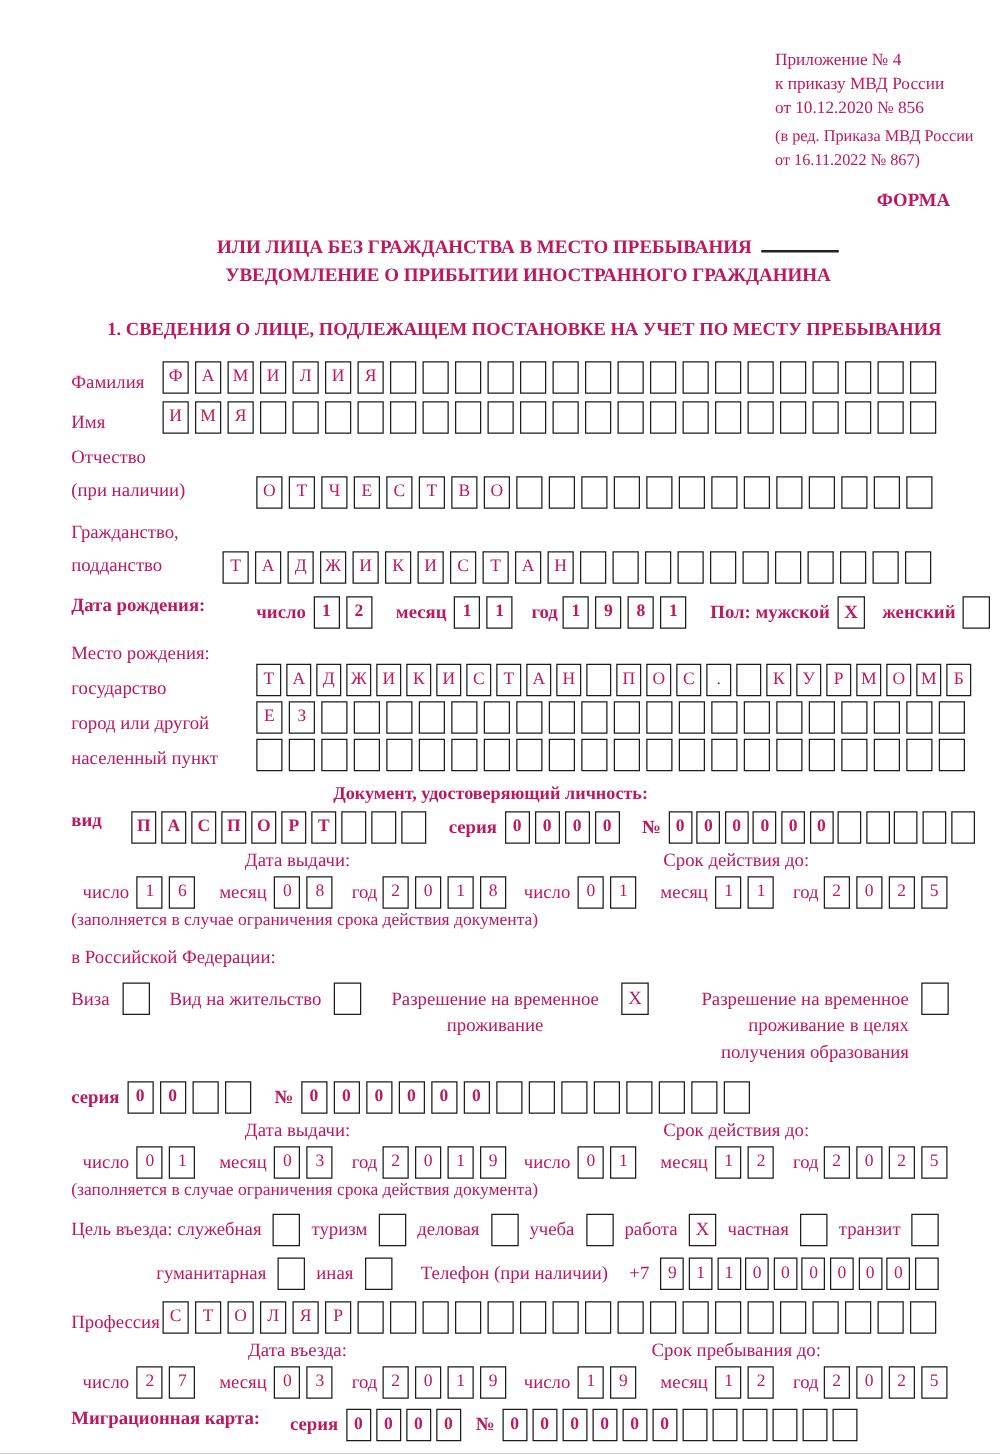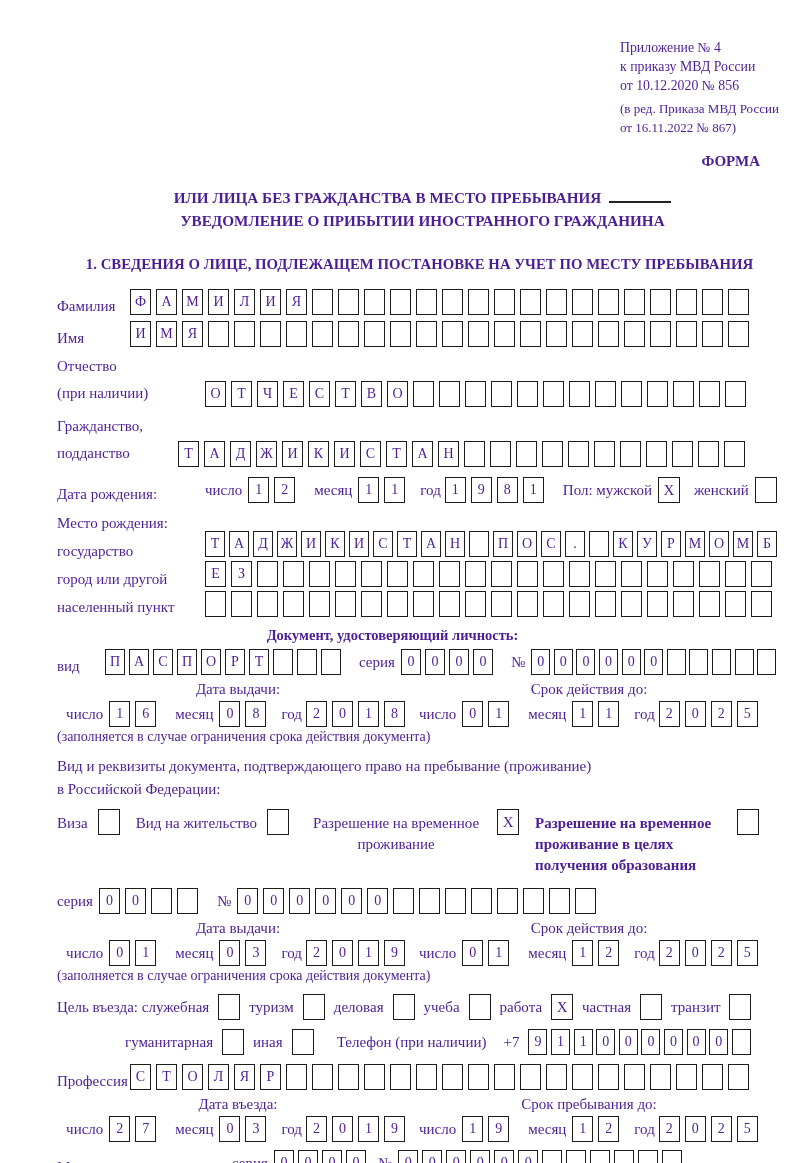--- a/index.html
+++ b/index.html
@@ -1,17 +1,17 @@
 <!DOCTYPE html>
 <html><head>
 <meta charset="utf-8">
 <style>
   html,body{margin:0;padding:0;background:#888;}
   .page{
-    width:800px;height:1163px;background:#fff;color:#4c1d95;
+    width:800px;height:1163px;background:#fff;color:#be185d;
     font-family:"Liberation Serif","DejaVu Serif",serif;font-size:15px;
     box-sizing:border-box;padding:38px 12px 0 57px;overflow:hidden;position:relative;
   }
   
   .appendix{margin-left:563px;font-size:13.8px;line-height:19px;}
   .appendix .small{font-size:13px;}
   .appendix .grp2{margin-top:4px;}
   .forma{font-weight:bold;text-align:right;padding-right:28px;margin-top:16px;font-size:15px;}
   
   .title{font-weight:bold;text-align:center;font-size:15.2px;margin-top:16px;line-height:23px;}
@@ -22,21 +22,21 @@
   .box-row{display:inline-flex;flex:none;}
   .cell{box-sizing:border-box;flex:none;width:21px;height:26px;border:1.6px solid #1c1c1c;
         margin-right:5px;display:inline-flex;align-items:center;justify-content:center;
         font-size:14px;background:#fff;}
   .sm .cell{width:20px;margin-right:4px;}
   .xs .cell{width:19px;margin-right:3.6px;}
   .checkbox{box-sizing:border-box;flex:none;width:22px;height:26px;border:1.6px solid #1c1c1c;
         display:inline-flex;align-items:center;justify-content:center;font-size:15px;}
   
   .frow{display:flex;align-items:flex-end;margin-bottom:6px;}
-  .frow.vc{align-items:flex-end;}
+  .frow.vc{align-items:flex-start;font-weight:bold;}
   .flabel{flex:none;padding-top:4px;}
   .w-fam{width:73px;}
   .w-patr{width:148px;}
   .w-citiz{width:121px;}
   .w-birthpl{width:148px;}
   .w-prof{width:73px;}
   .w-vid{width:48px;}
   .label-col{flex:none;line-height:27px;}
   .stack > .box-row{display:flex;margin-bottom:4px;}
   .dword{flex:none;padding:0 6px 0 14px;line-height:26px;}
@@ -48,21 +48,21 @@
   .dcol1{width:362px;align-items:center;}
   .date-title{text-align:center;margin-bottom:3px;}
   .dcol1 .date-title{width:330px;}
   .dcol2 .date-title{width:340px;}
   .limit-note{font-size:14px;text-align:left;margin:2px 0 10px 0;}
   .body-text{margin:2px 0 8px 0;line-height:23px;}
   .permit-row{display:flex;align-items:flex-start;gap:16px;margin:2px 0 12px 0;}
   .popt{display:flex;align-items:flex-start;gap:10px;}
   .popt .plabel{padding-top:4px;line-height:21px;}
   .plabel.wrap2{width:182px;text-align:center;}
-  .plabel.wrap3{width:192px;text-align:left;font-weight:bold;}
+  .plabel.wrap3{width:192px;text-align:right;}
   .purpose-row{display:flex;align-items:center;gap:9px;margin-bottom:9px;flex-wrap:nowrap;}
   .purpose-row .plabel{flex:none;}
   .indent{margin-left:68px;}
   .mig-label{flex:none;width:175px;padding-top:4px;}
 </style>
 </head>
 <body>
 
 <div class="page">
 
@@ -395,21 +395,20 @@
             <span class="cell">0</span>
             <span class="cell">2</span>
             <span class="cell">5</span>
           </span>
       </div>
     </div>
   </div>
   <div class="limit-note">(заполняется в случае ограничения срока действия документа)</div>
 
   <div class="body-text">
-    <div>Вид и реквизиты документа, подтверждающего право на пребывание (проживание)</div>
     <div>в Российской Федерации:</div>
   </div>
   <div class="permit-row">
     <div class="popt">
       <span class="plabel">Виза</span>
       <span class="checkbox"></span>
     </div>
     <div class="popt">
       <span class="plabel">Вид на жительство</span>
       <span class="checkbox"></span>

